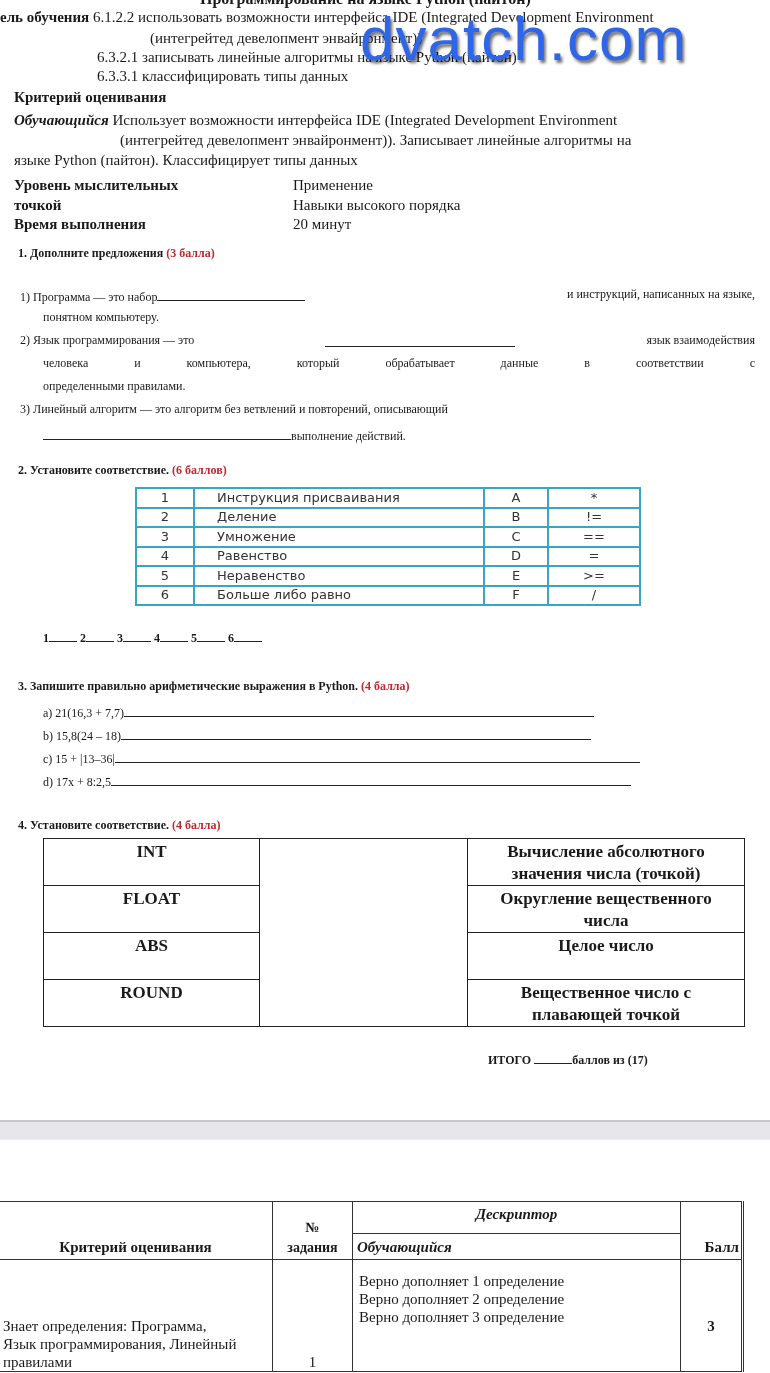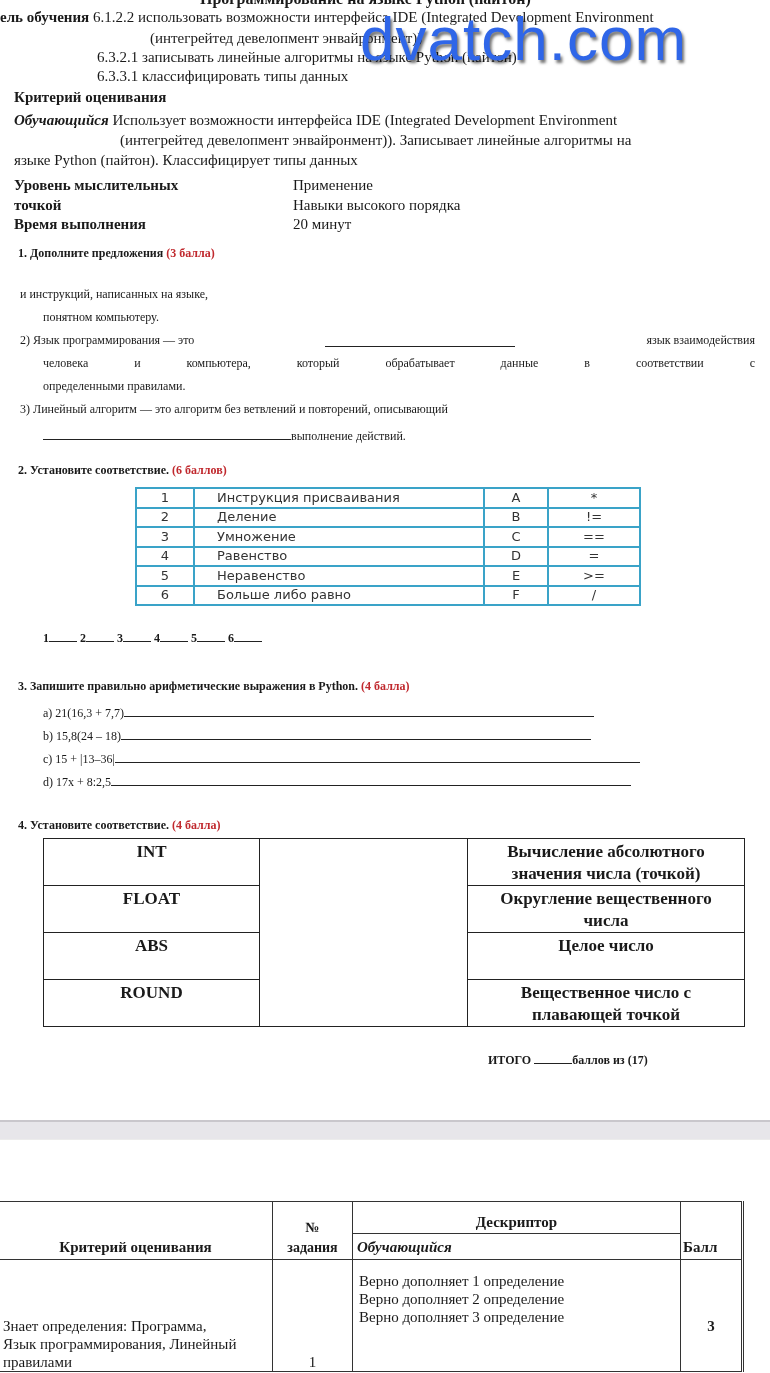--- a/index.html
+++ b/index.html
@@ -71,20 +71,21 @@
   <div class="abs f15" style="left:293px; top:197px;">Навыки высокого порядка</div>
   <div class="abs b f15" style="left:14px; top:216px;">Время выполнения</div>
   <div class="abs f15" style="left:293px; top:216px;">20 минут</div>
 
   <div class="abs b f17" style="left:18px; top:246px;">
     <span>1. Дополните предложения</span>
     <span class="red">(3 балла)</span>
   </div>
 
   <div class="abs f17" style="left:20px; top:287px; width:735px; display:flex; justify-content:space-between;">
+    <span><span>1)</span> <span>Программа — это набор</span><span class="blank" style="width:148px;"></span></span>
     <span>и инструкций, написанных на языке,</span>
   </div>
   <div class="abs f17" style="left:43px; top:310px;">понятном компьютеру.</div>
 
   <div class="abs f17" style="left:20px; top:333px; width:735px; display:flex; justify-content:space-between;">
     <span><span>2)</span> <span>Язык программирования — это</span></span>
     <span class="blank" style="width:190px;"></span>
     <span>язык взаимодействия</span>
   </div>
   <div class="abs f17" style="left:43px; top:356px; width:712px; text-align:justify; text-align-last:justify;">человека и компьютера, который обрабатывает данные в соответствии с</div>
@@ -208,22 +209,22 @@
   <div class="sep"></div>
 
   <table class="t5">
     <tbody>
         <tr>
       <td rowspan="2" class="b" style="width:274px; height:58px; text-align:center; padding-bottom:3px;">Критерий оценивания</td>
       <td rowspan="2" class="b" style="width:80px; text-align:center; font-size:14px; padding-bottom:3px;">
         <div>№</div>
         <div style="margin-top:4px;">задания</div>
       </td>
-      <td class="b" style="width:328px; height:32px; text-align:center; padding-bottom:2px;">Дескриптор</td>
-      <td rowspan="2" class="b right-edge" style="text-align:left; padding-bottom:3px;">Балл</td>
+      <td class="b" style="width:328px; height:32px; text-align:center; padding-bottom:10px;font-style:italic;">Дескриптор</td>
+      <td rowspan="2" class="b right-edge" style="text-align:right; padding-bottom:3px;">Балл</td>
     </tr>
     <tr>
       <td class="b i" style="height:26px; padding-left:4px; padding-bottom:3px;">Обучающийся</td>
     </tr>
     <tr>
       <td style="height:112px; padding-left:4px; line-height:18px;">
         <div>Знает  определения: Программа,</div>
         <div>Язык программирования, Линейный</div>
         <div>правилами</div>
       </td>

